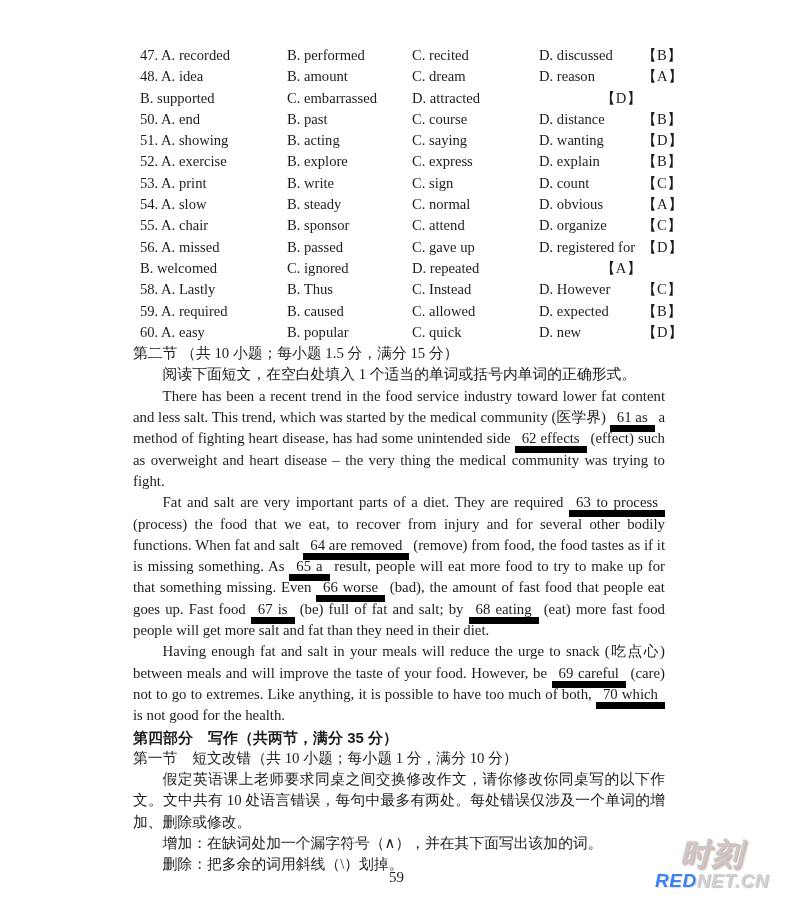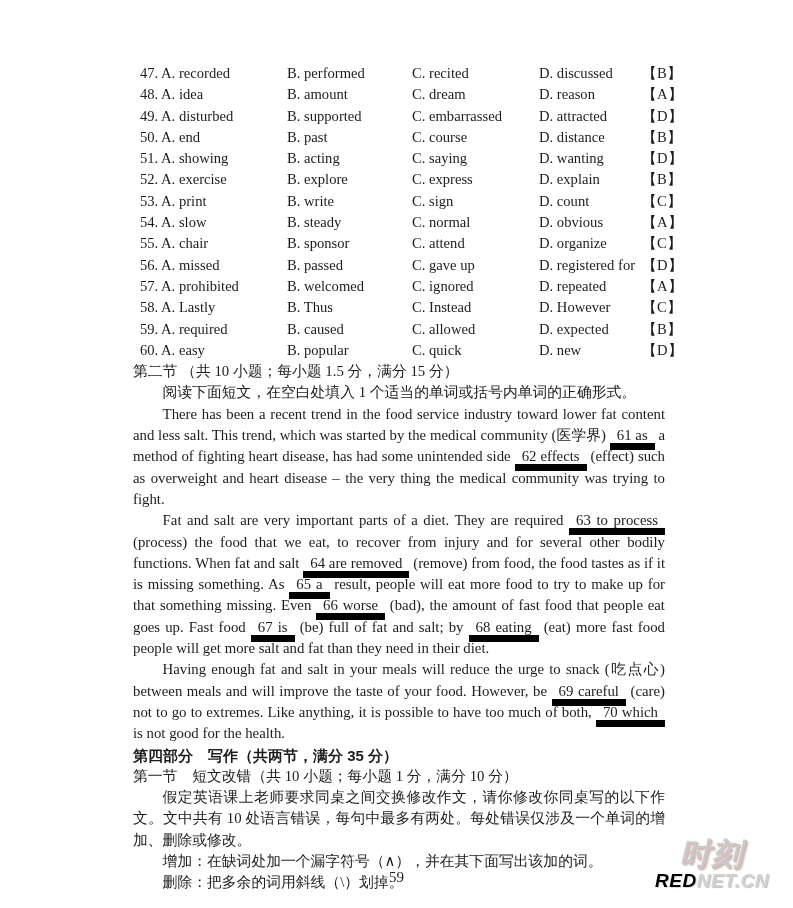--- a/index.html
+++ b/index.html
@@ -6,21 +6,21 @@
   html, body {
     width: 793px; height: 908px;
     background: #ffffff;
     font-family: "Liberation Serif", "DejaVu Serif", serif;
     color: #1c1c1c;
     overflow: hidden;
   }
   .page {
     position: relative;
     width: 793px; height: 908px;
-    padding: 63px 130px 0 133px;
+    padding: 45px 130px 0 133px;
   }
   .content { width: 532px; }
 
   
   .mcq { margin-left: 7px; font-size: 14.6px; }
   .mcq-row {
     display: grid;
     grid-template-columns: 147px 125px 127px 103px 1fr;
     line-height: 21.3px;
     white-space: nowrap;
@@ -68,21 +68,21 @@
     font-weight: bold;
     user-select: none;
   }
   .wm-logo {
     font-size: 30px;
     color: #c9c9c9;
     text-shadow: 1px 1px 0 #e5b0a8, -1px -1px 0 #f3f3f3, 2px 2px 2px #bbb;
     letter-spacing: 2px;
   }
   .wm-site { font-size: 19px; margin-top: 2px; letter-spacing: 0.5px; }
-  .wm-site .red { color: #000000; text-shadow: 1px 1px 1px #d8d8d8; }
+  .wm-site .red { color: #3b82f6; text-shadow: 1px 1px 1px #d8d8d8; }
   .wm-site .gray { color: #d2d2d2; text-shadow: 1px 1px 1px #c0c0c0; }
 </style>
 </head>
 <body>
 
 <div class="page">
   <div class="content">
 
     <div class="mcq">
         <div class="mcq-row">
@@ -93,21 +93,20 @@
           <span class="mcq-ans">【B】</span>
         </div>
         <div class="mcq-row">
           <span>48. A. idea</span>
           <span>B. amount</span>
           <span>C. dream</span>
           <span>D. reason</span>
           <span class="mcq-ans">【A】</span>
         </div>
         <div class="mcq-row">
-          <span>49. A. disturbed</span>
           <span>B. supported</span>
           <span>C. embarrassed</span>
           <span>D. attracted</span>
           <span class="mcq-ans">【D】</span>
         </div>
         <div class="mcq-row">
           <span>50. A. end</span>
           <span>B. past</span>
           <span>C. course</span>
           <span>D. distance</span>
@@ -149,21 +148,20 @@
           <span class="mcq-ans">【C】</span>
         </div>
         <div class="mcq-row">
           <span>56. A. missed</span>
           <span>B. passed</span>
           <span>C. gave up</span>
           <span>D. registered for</span>
           <span class="mcq-ans">【D】</span>
         </div>
         <div class="mcq-row">
-          <span>57. A. prohibited</span>
           <span>B. welcomed</span>
           <span>C. ignored</span>
           <span>D. repeated</span>
           <span class="mcq-ans">【A】</span>
         </div>
         <div class="mcq-row">
           <span>58. A. Lastly</span>
           <span>B. Thus</span>
           <span>C. Instead</span>
           <span>D. However</span>

